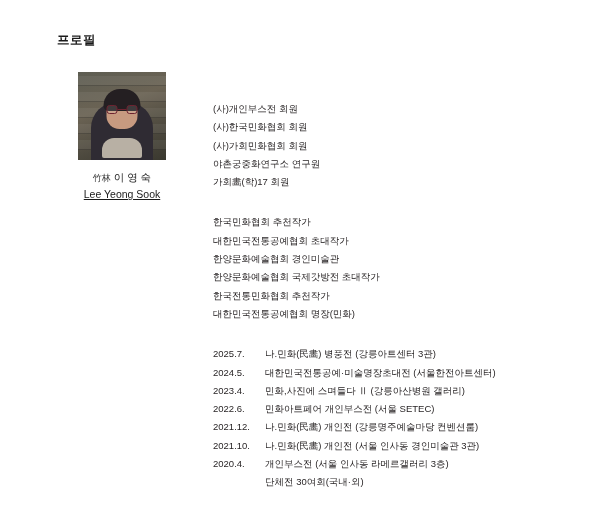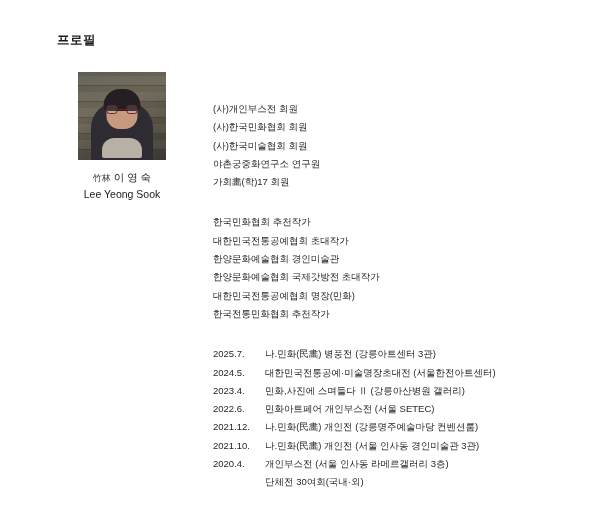--- a/index.html
+++ b/index.html
@@ -135,20 +135,21 @@
   }
   .portrait-name-ko .hanja {
     font-size: 9px;
     color: #333;
   }
   .portrait-name-en {
     font-size: 10.5px;
     line-height: 15px;
     color: #1a1a1a;
     white-space: nowrap;
+    text-decoration: underline;
   }
   .cv {
     position: absolute;
     left: 213px;
     top: 100px;
     width: 340px;
   }
   .cv-group {
     margin-bottom: 22px;
   }
@@ -195,32 +196,32 @@
     </div>
     <div class="portrait-name-ko"><span class="hanja">竹林</span> <span>이 영 숙</span></div>
     <div class="portrait-name-en">Lee Yeong Sook</div>
   </div>
 
   <div class="cv">
 
     <div class="cv-group">
       <div class="cv-line"><span class="txt">(사)개인부스전 회원</span></div>
       <div class="cv-line"><span class="txt">(사)한국민화협회 회원</span></div>
-      <div class="cv-line"><span class="txt">(사)한국미술협회 회원</span></div>
+      <div class="cv-line"><span class="txt">(사)가회민화협회 회원</span></div>
       <div class="cv-line"><span class="txt">야촌궁중화연구소 연구원</span></div>
       <div class="cv-line"><span class="txt">가회畵(학)17 회원</span></div>
     </div>
 
     <div class="cv-group">
       <div class="cv-line"><span class="txt">한국민화협회 추천작가</span></div>
       <div class="cv-line"><span class="txt">대한민국전통공예협회 초대작가</span></div>
       <div class="cv-line"><span class="txt">한양문화예술협회 경인미술관</span></div>
       <div class="cv-line"><span class="txt">한양문화예술협회 국제갓방전 초대작가</span></div>
+      <div class="cv-line"><span class="txt">한국전통민화협회 추천작가</span></div>
       <div class="cv-line"><span class="txt">대한민국전통공예협회 명장(민화)</span></div>
-      <div class="cv-line"><span class="txt">한국전통민화협회 추천작가</span></div>
     </div>
 
     <div class="cv-group">
       <div class="cv-line"><span class="yr">2025.7.</span><span class="txt">나.민화(民畵) 병풍전 (강릉아트센터 3관)</span></div>
       <div class="cv-line"><span class="yr">2024.5.</span><span class="txt">대한민국전통공예·미술명장초대전 (서울한전아트센터)</span></div>
       <div class="cv-line"><span class="yr">2023.4.</span><span class="txt">민화,사진에 스며들다 Ⅱ (강릉아산병원 갤러리)</span></div>
       <div class="cv-line"><span class="yr">2022.6.</span><span class="txt">민화아트페어 개인부스전 (서울 SETEC)</span></div>
       <div class="cv-line"><span class="yr">2021.12.</span><span class="txt">나.민화(民畵) 개인전 (강릉명주예술마당 컨벤션룸)</span></div>
       <div class="cv-line"><span class="yr">2021.10.</span><span class="txt">나.민화(民畵) 개인전 (서울 인사동 경인미술관 3관)</span></div>
       <div class="cv-line"><span class="yr">2020.4.</span><span class="txt">개인부스전 (서울 인사동 라메르갤러리 3층)</span></div>

